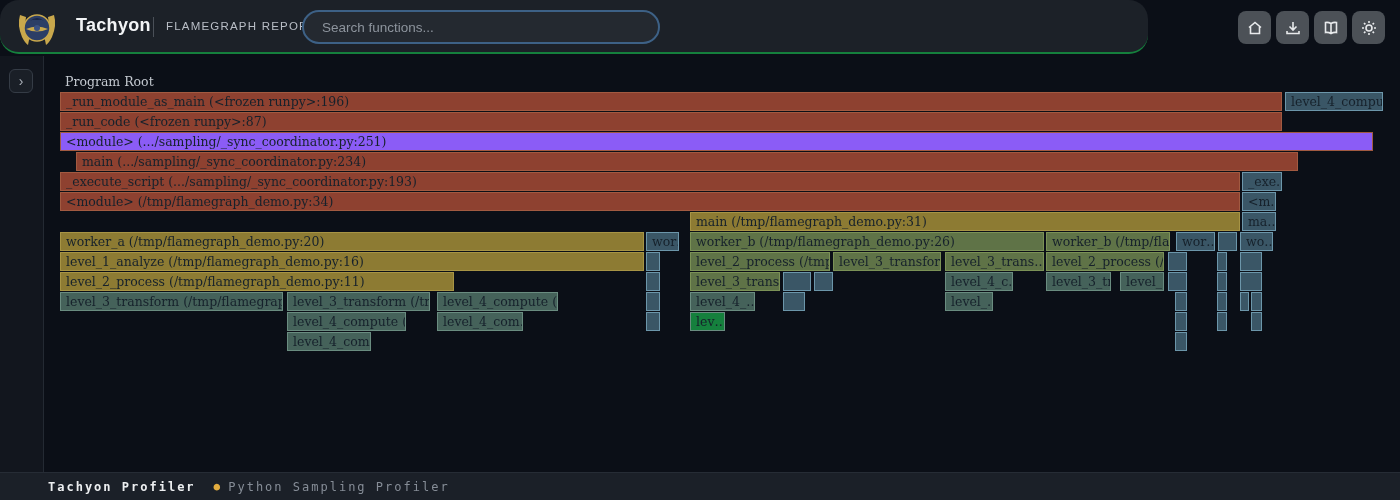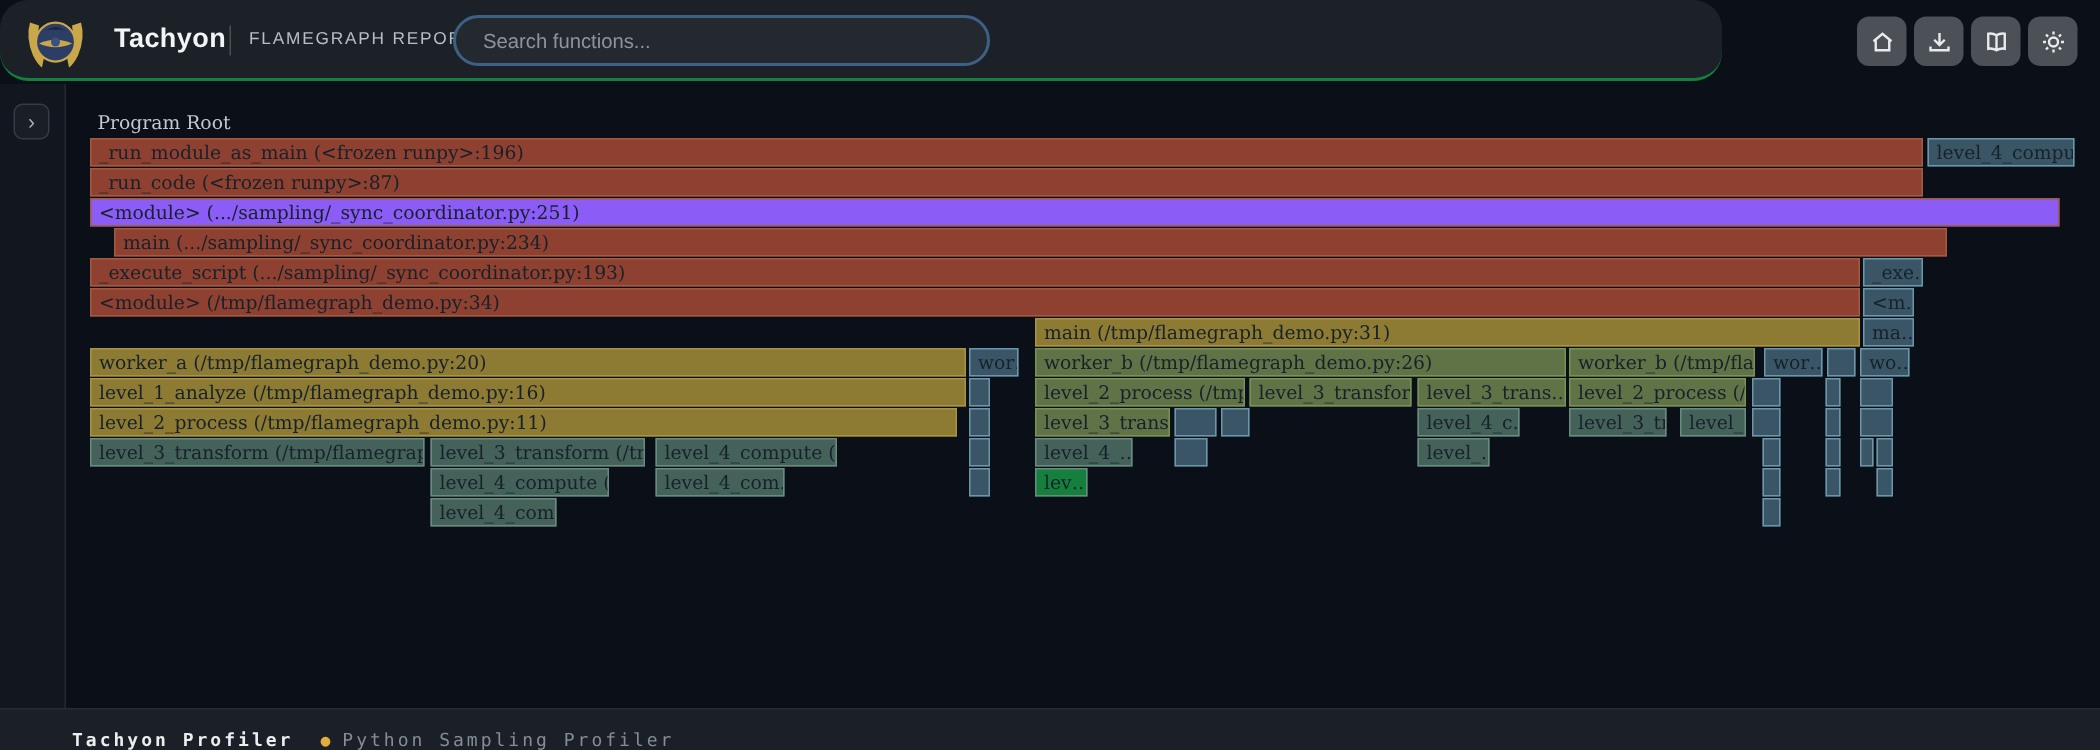--- a/index.html
+++ b/index.html
@@ -41,21 +41,21 @@
   .root-row { position:absolute; left:60px; top:72px; width:1222px; height:19px;
               color:#c3c8cf; font-family:"DejaVu Serif", serif; font-size:12.5px;
               line-height:19px; padding-left:5px; }
   .bar { position:absolute; height:19px; border:1px solid; overflow:hidden;
          white-space:nowrap; color:#16212b; font-family:"DejaVu Serif", serif;
          font-size:12.5px; line-height:17px; padding:0 2px 0 5px; cursor:pointer; }
 
   
   .statusbar { position:absolute; left:0; top:472px; width:1400px; height:28px;
                background:#1b2028; border-top:1px solid #262c35; z-index:5;
-               display:flex; align-items:flex-end;
+               display:flex; align-items:center;
                font-family:"DejaVu Sans Mono", monospace; font-size:12px; }
   .status-app { margin-left:48px; color:#eceef0; font-weight:bold; letter-spacing:2px; }
   .status-dot { margin-left:18px; color:#e2ac3f; font-size:11px; }
   .status-sub { margin-left:8px; color:#868d97; letter-spacing:2px; }
 </style>
 </head>
 <body>
 
 <div class="header">
   <svg class="logo" viewBox="0 0 42 42">
@@ -122,21 +122,21 @@
     <div class="bar" style="left: 1240px; top: 232px; width: 33px; background: rgb(58, 86, 102); border-color: rgb(108, 150, 170);">wo…</div>
     <div class="bar" style="left: 60px; top: 252px; width: 584px; background: rgb(141, 123, 51); border-color: rgb(167, 148, 69);">level_1_analyze (/tmp/flamegraph_demo.py:16)</div>
     <div class="bar" style="left: 646px; top: 252px; width: 14px; background: rgb(58, 86, 102); border-color: rgb(108, 150, 170);"></div>
     <div class="bar" style="left: 690px; top: 252px; width: 140px; background: rgb(95, 115, 71); border-color: rgb(123, 145, 86);">level_2_process (/tmp/fla…</div>
     <div class="bar" style="left: 833px; top: 252px; width: 108px; background: rgb(95, 115, 71); border-color: rgb(123, 145, 86);">level_3_transform…</div>
     <div class="bar" style="left: 945px; top: 252px; width: 99px; background: rgb(95, 115, 71); border-color: rgb(123, 145, 86);">level_3_trans…</div>
     <div class="bar" style="left: 1046px; top: 252px; width: 118px; background: rgb(95, 115, 71); border-color: rgb(123, 145, 86);">level_2_process (/tm…</div>
     <div class="bar" style="left: 1168px; top: 252px; width: 19px; background: rgb(58, 86, 102); border-color: rgb(108, 150, 170);"></div>
     <div class="bar" style="left: 1217px; top: 252px; width: 10px; background: rgb(58, 86, 102); border-color: rgb(108, 150, 170);"></div>
     <div class="bar" style="left: 1240px; top: 252px; width: 22px; background: rgb(58, 86, 102); border-color: rgb(108, 150, 170);"></div>
-    <div class="bar" style="left: 60px; top: 272px; width: 578px; background: rgb(141, 123, 51); border-color: rgb(167, 148, 69);">level_2_process (/tmp/flamegraph_demo.py:11)</div>
+    <div class="bar" style="left: 60px; top: 272px; width: 394px; background: rgb(141, 123, 51); border-color: rgb(167, 148, 69);">level_2_process (/tmp/flamegraph_demo.py:11)</div>
     <div class="bar" style="left: 646px; top: 272px; width: 14px; background: rgb(58, 86, 102); border-color: rgb(108, 150, 170);"></div>
     <div class="bar" style="left: 690px; top: 272px; width: 90px; background: rgb(95, 115, 71); border-color: rgb(123, 145, 86);">level_3_transf…</div>
     <div class="bar" style="left: 783px; top: 272px; width: 28px; background: rgb(58, 86, 102); border-color: rgb(108, 150, 170);"></div>
     <div class="bar" style="left: 814px; top: 272px; width: 19px; background: rgb(58, 86, 102); border-color: rgb(108, 150, 170);"></div>
     <div class="bar" style="left: 945px; top: 272px; width: 68px; background: rgb(69, 98, 90); border-color: rgb(106, 140, 128);">level_4_c…</div>
     <div class="bar" style="left: 1046px; top: 272px; width: 65px; background: rgb(69, 98, 90); border-color: rgb(106, 140, 128);">level_3_tr…</div>
     <div class="bar" style="left: 1120px; top: 272px; width: 44px; background: rgb(69, 98, 90); border-color: rgb(106, 140, 128);">level_…</div>
     <div class="bar" style="left: 1168px; top: 272px; width: 19px; background: rgb(58, 86, 102); border-color: rgb(108, 150, 170);"></div>
     <div class="bar" style="left: 1217px; top: 272px; width: 10px; background: rgb(58, 86, 102); border-color: rgb(108, 150, 170);"></div>
     <div class="bar" style="left: 1240px; top: 272px; width: 22px; background: rgb(58, 86, 102); border-color: rgb(108, 150, 170);"></div>

